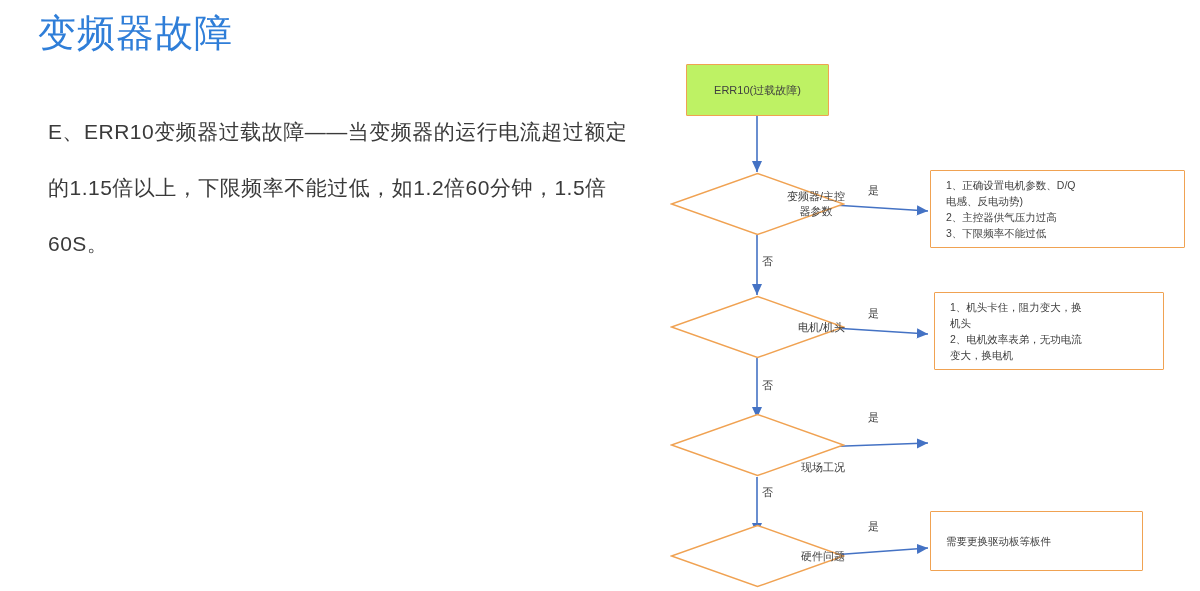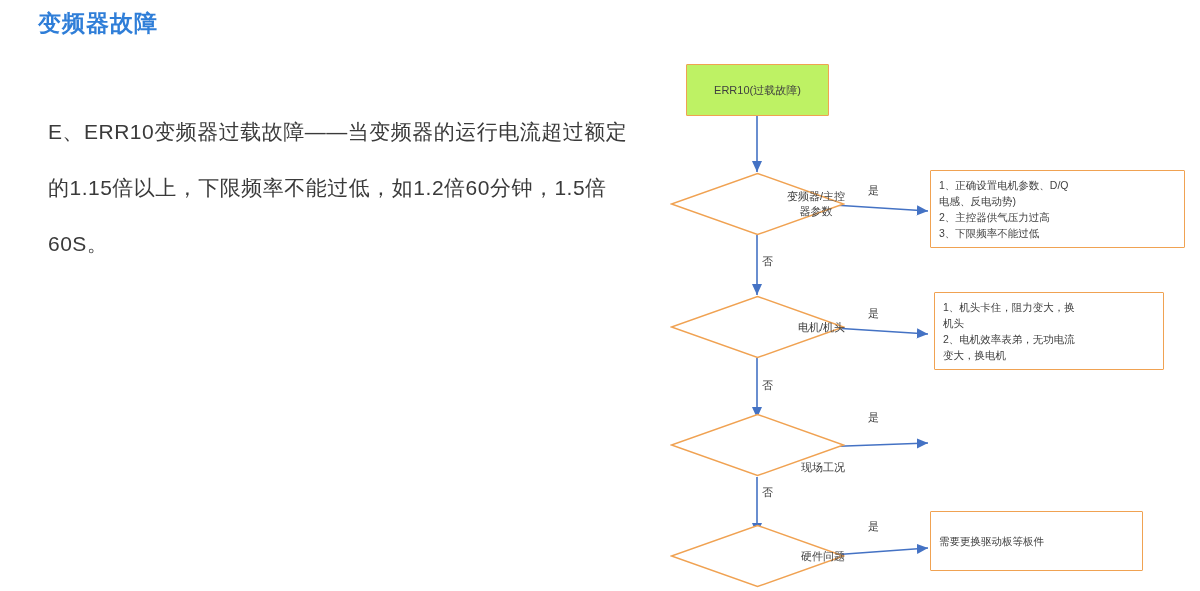--- a/index.html
+++ b/index.html
@@ -24,22 +24,22 @@
     position: absolute;
     left: 0;
     top: 0;
     width: 660px;
     height: 591px;
   }
   .title {
     position: absolute;
     left: 38px;
     top: 8px;
-    font-size: 23px;
-    font-weight: bold;
+    font-size: 38px;
+    font-weight: normal;
     color: #2f7ed8;
     letter-spacing: 1px;
     white-space: nowrap;
   }
   .body-text {
     position: absolute;
     left: 48px;
     top: 104px;
     width: 590px;
     font-size: 21px;
@@ -76,21 +76,21 @@
     border: 1.3px solid #f0a252;
     background: #bef264;
     border-radius: 1px;
   }
   
   .result {
     border: 1.3px solid #f0a252;
     background: #ffffff;
     text-align: right;
     justify-content: flex-start;
-    padding: 6px 8px;
+    padding: 6px 15px;
     font-size: 10.5px;
     line-height: 16px;
   }
   
   .diamond-wrap {
     position: absolute;
   }
   .diamond-wrap .label {
     position: absolute;
     left: 0;

